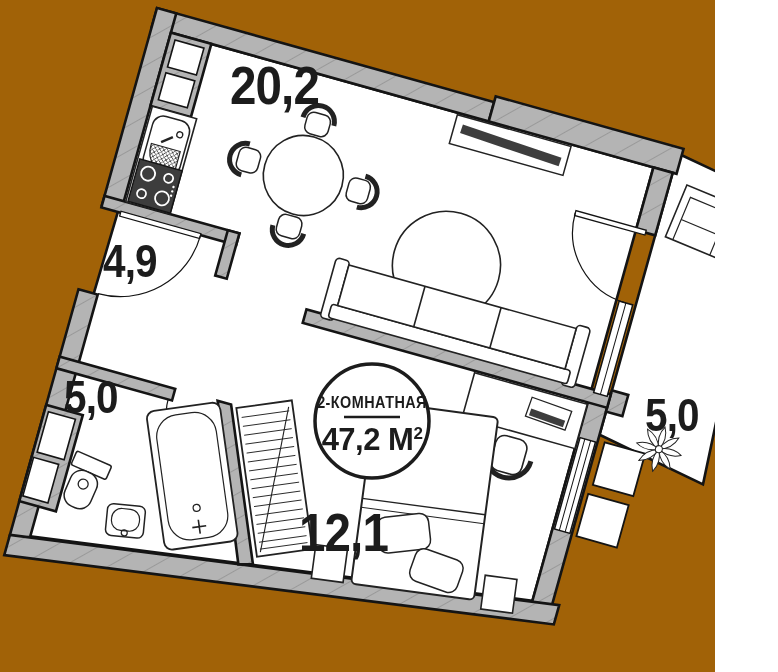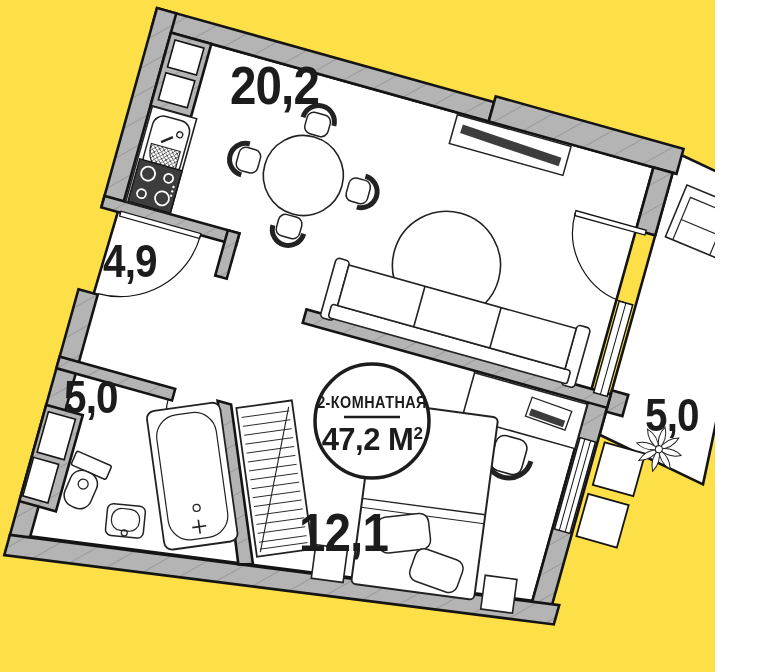--- a/index.html
+++ b/index.html
@@ -1,16 +1,16 @@
 <!DOCTYPE html>
 <html><head>
 <meta charset="utf-8">
 <style>
   html,body{margin:0;padding:0;background:#ffffff;}
-  .stage{width:715px;height:672px;position:relative;background:#fde047;overflow:hidden;}
+  .stage{width:715px;height:672px;position:relative;background:#a16207;overflow:hidden;}
   svg{display:block;}
   text{font-family:"Liberation Sans","DejaVu Sans",sans-serif;font-weight:bold;fill:#1c1c1c;}
   .room-label{font-size:46px;letter-spacing:-1px;}
   .room-label-big{font-size:54px;letter-spacing:-1px;}
   .badge-title{font-size:16px;letter-spacing:0.5px;}
   .badge-area{font-size:31px;letter-spacing:-0.5px;}
   .badge-sup{font-size:17px;}
 </style>
 </head>
 <body>

